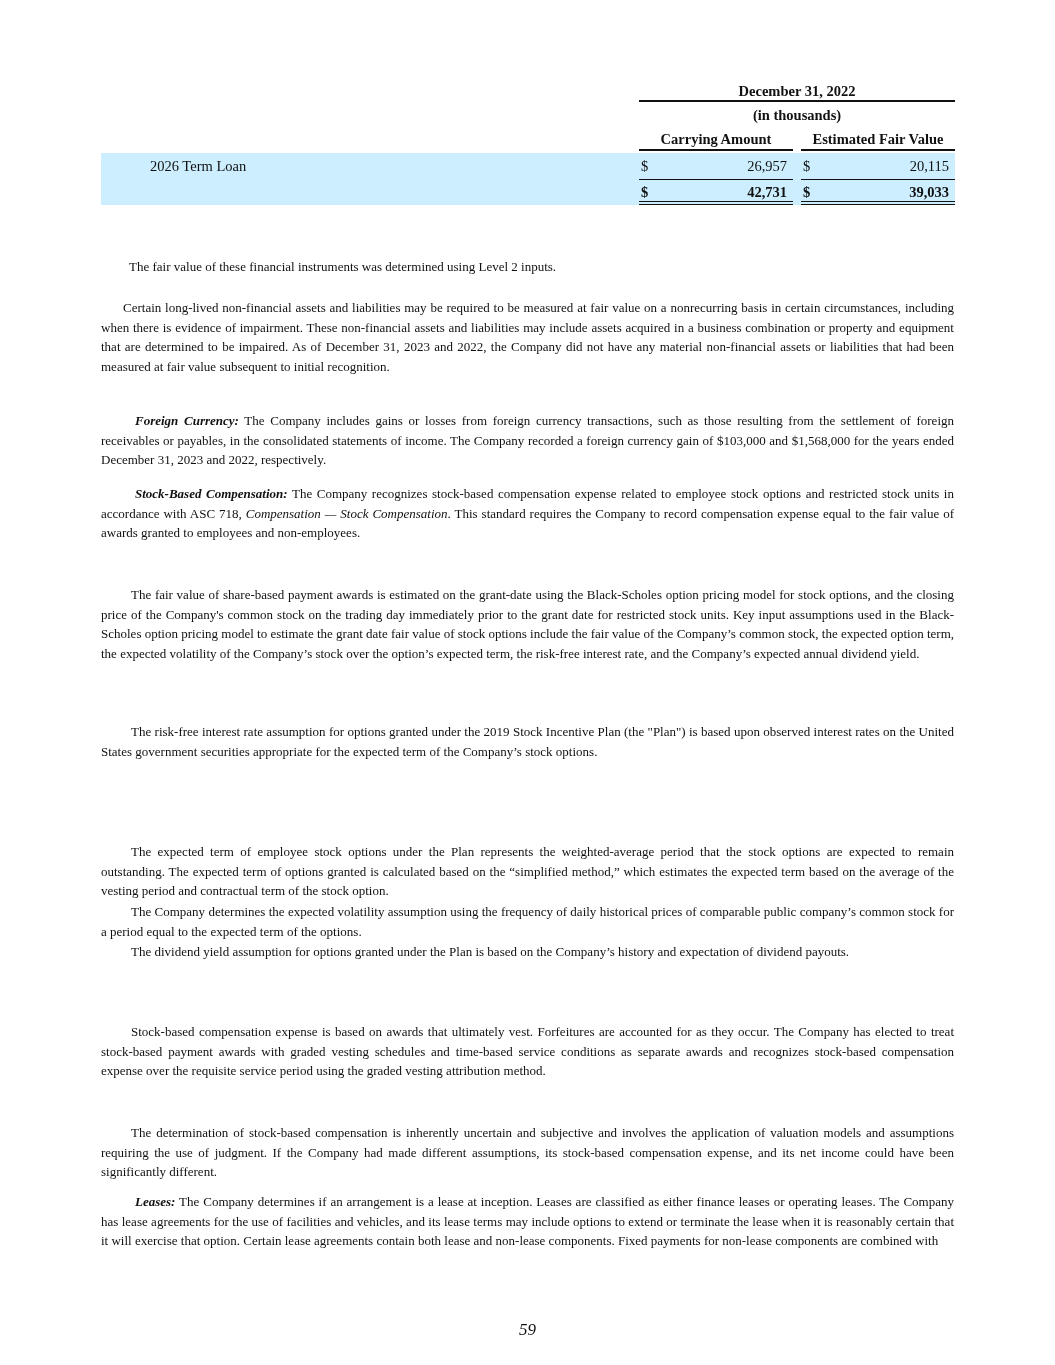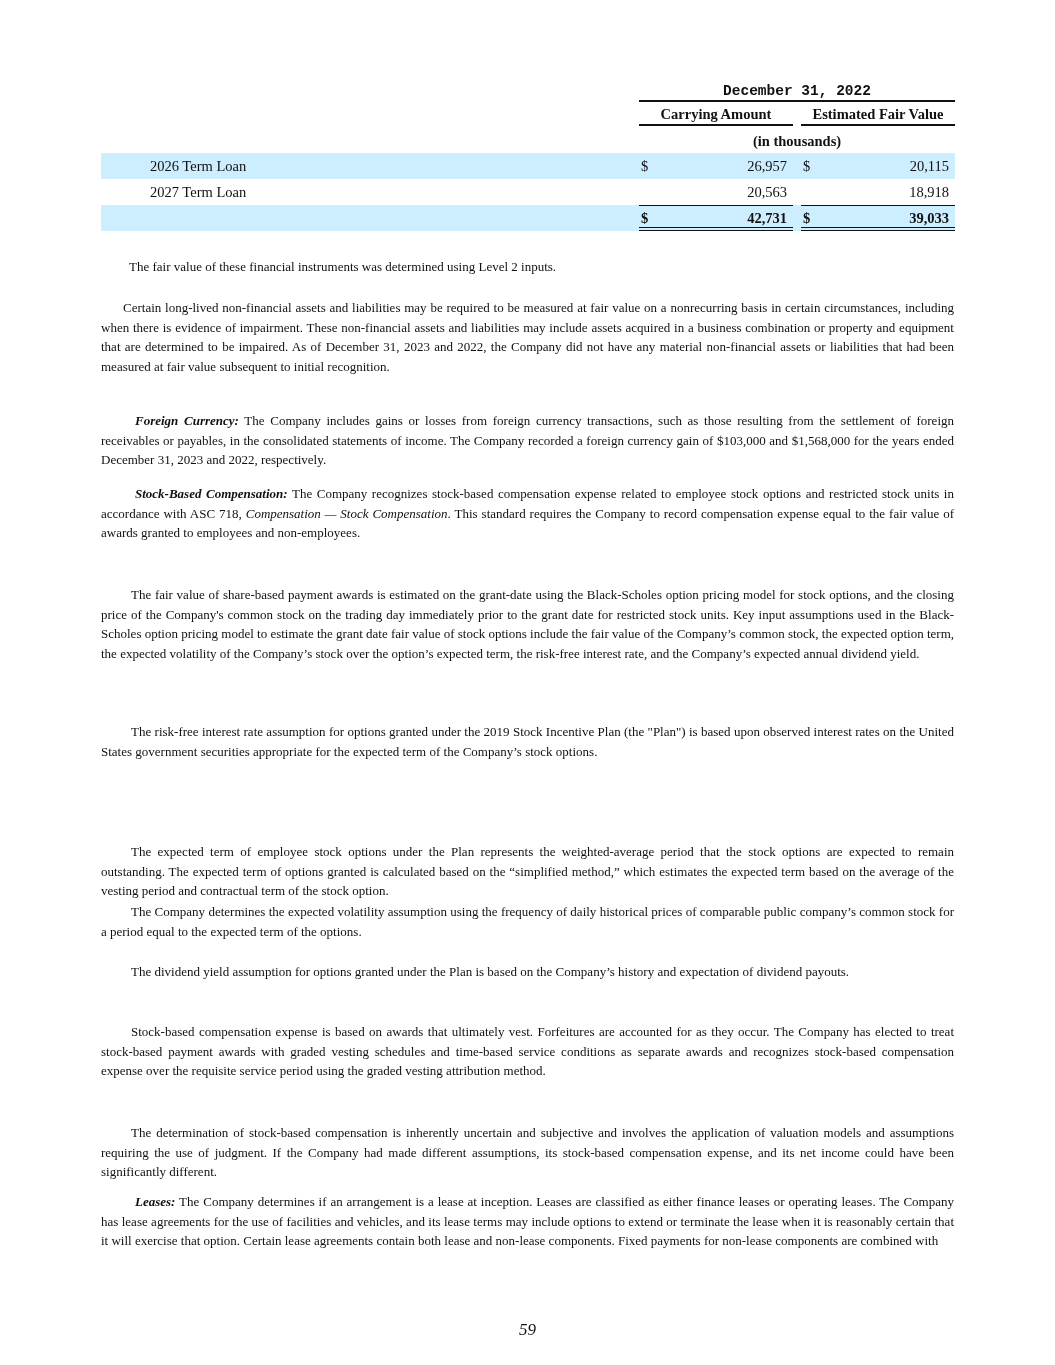--- a/index.html
+++ b/index.html
@@ -49,43 +49,36 @@
       top: 1320px;
       text-align: center;
       font-size: 17px;
       font-style: italic;
     }
   </style>
 </head>
 <body>
 
 <div class="table-wrap">
-  <div class="row" style="height:22px;font-family:Liberation Mono, monospace;">
+  <div class="row" style="height:22px;">
     <div class="cell hdr h-date">December 31, 2022</div>
+  </div>
+  <div class="row" style="height:25px;">
+    <div class="cell hdr h-unit">(in thousands)</div>
   </div>
   <div class="row" style="height:26px;">
     <div class="cell hdr h-ca">Carrying Amount</div>
     <div class="cell hdr h-fv">Estimated Fair Value</div>
-  </div>
-  <div class="row" style="height:25px;">
-    <div class="cell hdr h-unit">(in thousands)</div>
   </div>
   <div class="row shaded">
     <div class="cell lbl">2026 Term Loan</div>
     <div class="cell dollar1">$</div>
     <div class="cell val1">26,957</div>
     <div class="cell dollar2">$</div>
     <div class="cell val2">20,115</div>
-  </div>
-  <div class="row">
-    <div class="cell lbl">2027 Term Loan</div>
-    <div class="cell dollar1"></div>
-    <div class="cell val1">20,563</div>
-    <div class="cell dollar2"></div>
-    <div class="cell val2">18,918</div>
   </div>
   <div class="row shaded total">
     <div class="total-ul1"></div>
     <div class="total-ul2"></div>
     <div class="cell lbl"></div>
     <div class="cell dollar1">$</div>
     <div class="cell val1">42,731</div>
     <div class="cell dollar2">$</div>
     <div class="cell val2">39,033</div>
   </div>
@@ -100,21 +93,21 @@
 <p class="para" style="top:484px; text-indent:34px;"><span class="bi">Stock-Based Compensation:</span><span> The Company recognizes stock-based compensation expense related to employee stock options and restricted stock units in accordance with ASC 718, </span><i>Compensation — Stock Compensation</i><span>. This standard requires the Company to record compensation expense equal to the fair value of awards granted to employees and non-employees.</span></p>
 
 <p class="para" style="top:585px;">The fair value of share-based payment awards is estimated on the grant-date using the Black-Scholes option pricing model for stock options, and the closing price of the Company's common stock on the trading day immediately prior to the grant date for restricted stock units. Key input assumptions used in the Black-Scholes option pricing model to estimate the grant date fair value of stock options include the fair value of the Company’s common stock, the expected option term, the expected volatility of the Company’s stock over the option’s expected term, the risk-free interest rate, and the Company’s expected annual dividend yield.</p>
 
 <p class="para" style="top:722px;">The risk-free interest rate assumption for options granted under the 2019 Stock Incentive Plan (the "Plan") is based upon observed interest rates on the United States government securities appropriate for the expected term of the Company’s stock options.</p>
 
 <p class="para" style="top:842px;">The expected term of employee stock options under the Plan represents the weighted-average period that the stock options are expected to remain outstanding. The expected term of options granted is calculated based on the “simplified method,” which estimates the expected term based on the average of the vesting period and contractual term of the stock option.</p>
 
 <p class="para" style="top:902px;">The Company determines the expected volatility assumption using the frequency of daily historical prices of comparable public company’s common stock for a period equal to the expected term of the options.</p>
 
-<p class="para" style="top:962px;">The dividend yield assumption for options granted under the Plan is based on the Company’s history and expectation of dividend payouts.</p>
+<p class="para" style="top:942px;">The dividend yield assumption for options granted under the Plan is based on the Company’s history and expectation of dividend payouts.</p>
 
 <p class="para" style="top:1022px;">Stock-based compensation expense is based on awards that ultimately vest. Forfeitures are accounted for as they occur. The Company has elected to treat stock-based payment awards with graded vesting schedules and time-based service conditions as separate awards and recognizes stock-based compensation expense over the requisite service period using the graded vesting attribution method.</p>
 
 <p class="para" style="top:1123px;">The determination of stock-based compensation is inherently uncertain and subjective and involves the application of valuation models and assumptions requiring the use of judgment. If the Company had made different assumptions, its stock-based compensation expense, and its net income could have been significantly different.</p>
 
 <p class="para" style="top:1192px; text-indent:34px;"><span class="bi">Leases:</span><span> The Company determines if an arrangement is a lease at inception. Leases are classified as either finance leases or operating leases. The Company has lease agreements for the use of facilities and vehicles, and its lease terms may include options to extend or terminate the lease when it is reasonably certain that it will exercise that option. Certain lease agreements contain both lease and non-lease components. Fixed payments for non-lease components are combined with</span></p>
 
 <div class="page-num">59</div>
 
 </body></html>

